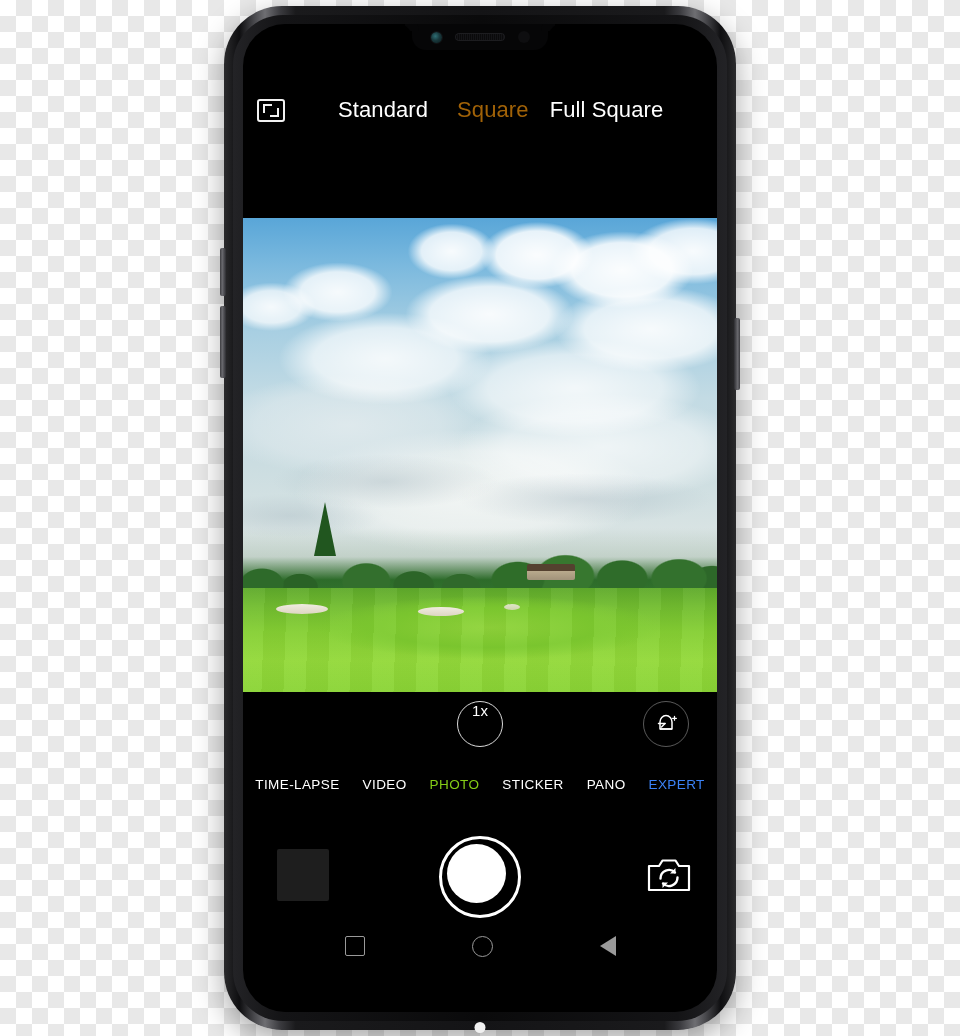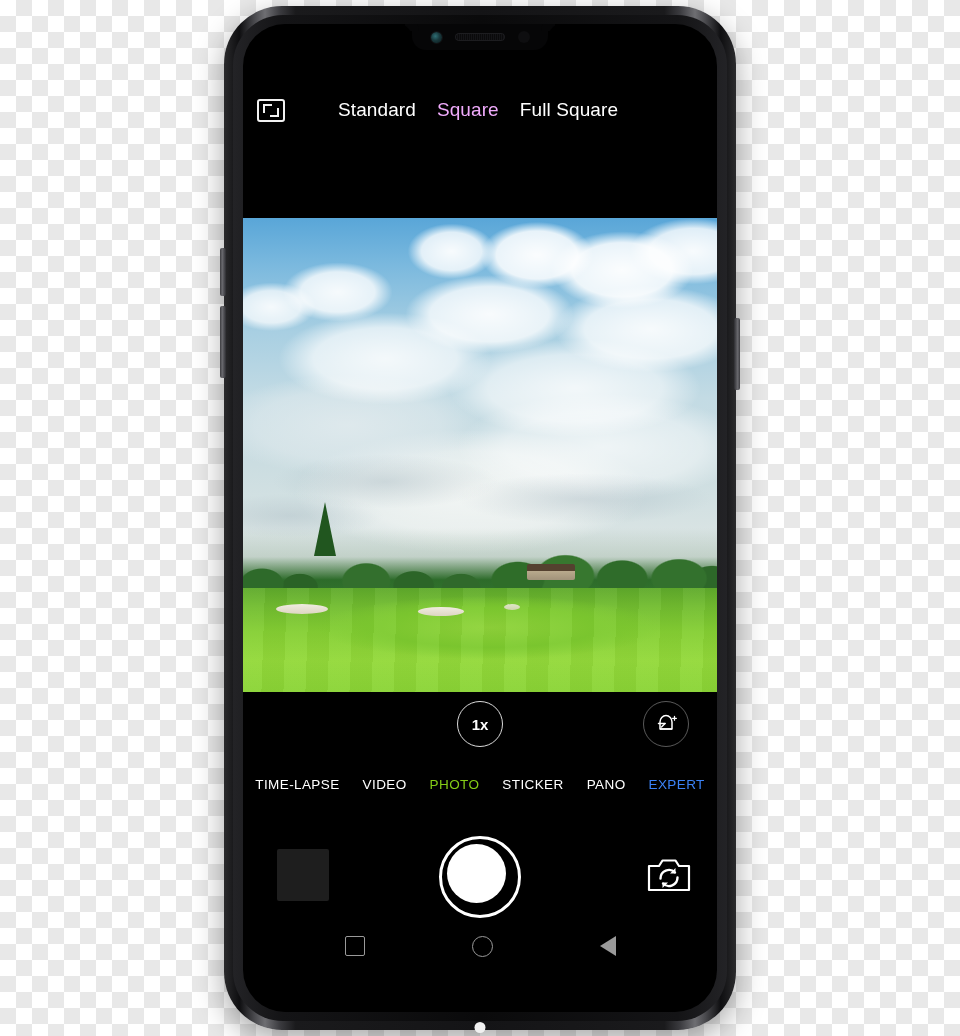--- a/index.html
+++ b/index.html
@@ -150,26 +150,26 @@
   }
   #ratio-tabs {
     position: absolute;
     left: 95px;
     display: flex;
     align-items: center;
     gap: 21px;
   }
   .ratio-tab {
     color: #ffffff;
-    font-size: 19px;
+    font-size: 22px;
     letter-spacing: 0.1px;
     white-space: nowrap;
     cursor: pointer;
   }
-  .ratio-tab.active { color: #f0abfc; }
+  .ratio-tab.active { color: #a16207; margin-left: 8px; }
 
   
   #viewfinder {
     position: absolute;
     left: 0;
     top: 194px;
     width: 474px;
     height: 474px;
     overflow: hidden;
     background: #9fc4dd;
@@ -302,24 +302,23 @@
     position: absolute;
     left: 50%;
     top: 5px;
     transform: translateX(-50%);
     width: 44px; height: 44px;
     border-radius: 50%;
     border: 1.6px solid rgba(255,255,255,0.85);
     color: #fff;
     font-size: 15px;
     display: flex;
-    align-items: center;
+    align-items: flex-start;
     justify-content: center;
     cursor: pointer;
-    font-weight: bold;
   }
   #beauty-button {
     position: absolute;
     right: 28px;
     top: 5px;
     width: 44px; height: 44px;
     border-radius: 50%;
     border: 1.4px solid rgba(255,255,255,0.35);
     display: flex;
     align-items: center;

